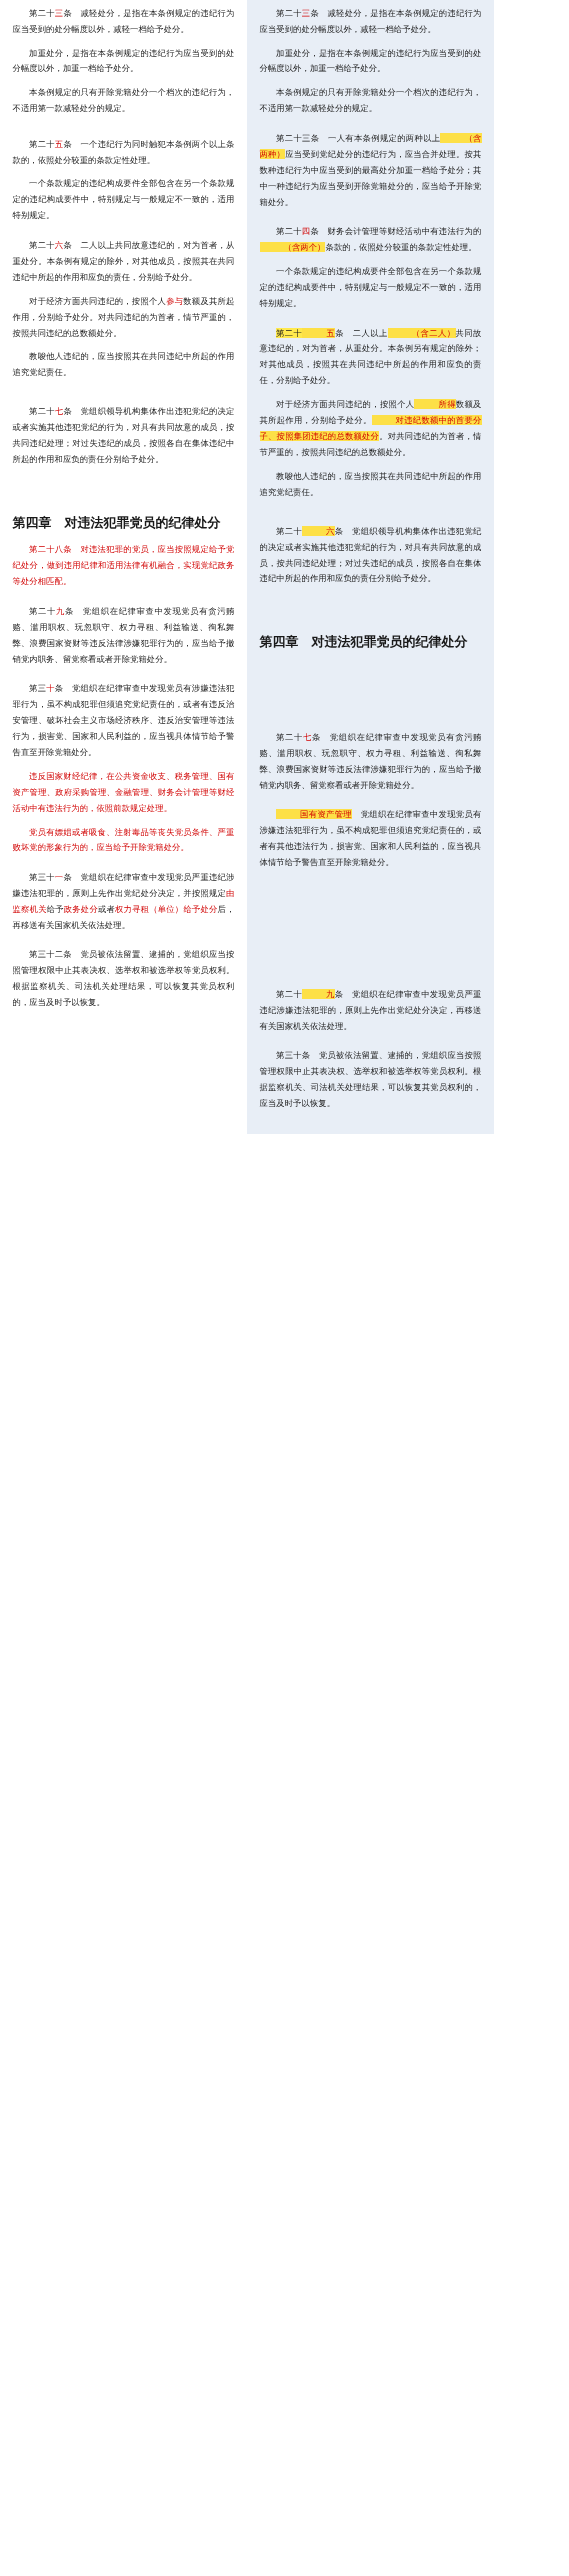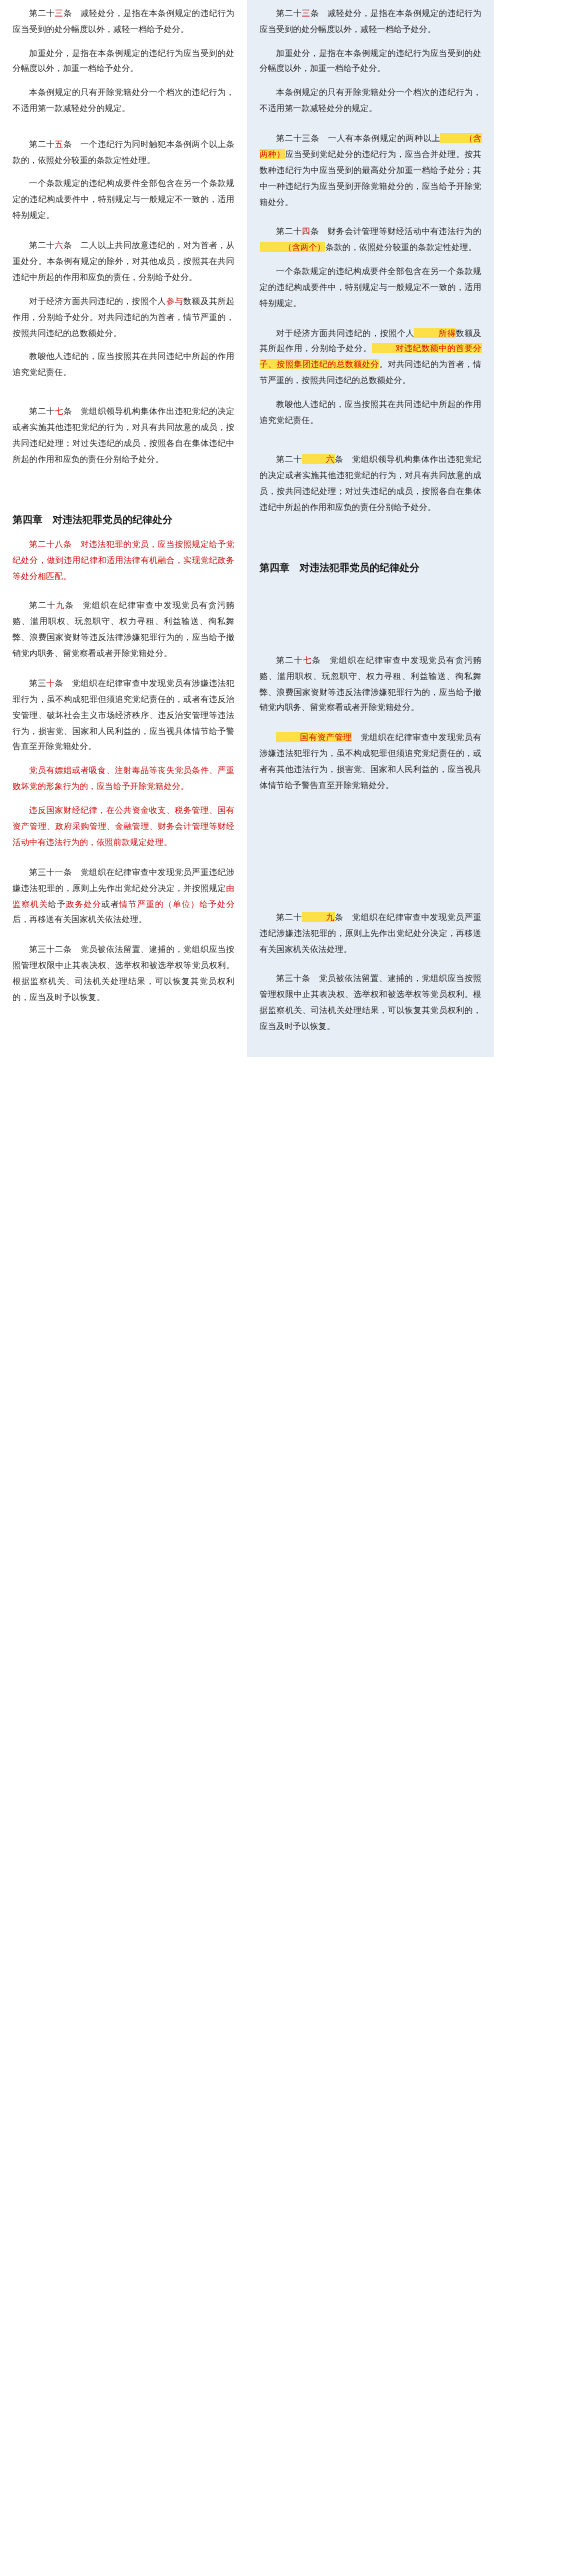--- a/index.html
+++ b/index.html
@@ -45,21 +45,21 @@
   }
   .hl {
     background: #ffe94d;
   }
   .hl-red {
     background: #fde047;
     color: #d10000;
     padding-left: 24px;
   }
   .chapter {
-    font-size: 10px;
+    font-size: 13px;
     font-weight: bold;
     color: #1a1a1a;
     margin: 9px 0 8px 0;
     line-height: 1.8;
   }
   .spacer-sm { height: 5.7px; }
   .spacer-md { height: 15px; }
   .spacer-lg { height: 26px; }
   .spacer-xl { height: 40px; }
   .spacer-xxl { height: 68px; }
@@ -82,37 +82,38 @@
       <div class="para indent"><span>教唆他人违纪的，应当按照其在共同违纪中所起的作用追究党纪责任。</span></div>
       <div class="spacer-md"></div>
       <div class="para indent"><span>第二十</span><span class="red">七</span><span>条　党组织领导机构集体作出违犯党纪的决定或者实施其他违犯党纪的行为，对具有共同故意的成员，按共同违纪处理；对过失违纪的成员，按照各自在集体违纪中所起的作用和应负的责任分别给予处分。</span></div>
       <div class="spacer-lg"></div>
       <div class="chapter"><span>第四章　对违法犯罪党员的纪律处分</span></div>
       <div class="para indent red"><span>第二十八条　对违法犯罪的党员，应当按照规定给予党纪处分，做到违用纪律和适用法律有机融合，实现党纪政务等处分相匹配。</span></div>
       <div class="spacer-sm"></div>
       <div class="para indent"><span>第二十</span><span class="red">九</span><span>条　党组织在纪律审查中发现党员有贪污贿赂、滥用职权、玩忽职守、权力寻租、利益输送、徇私舞弊、浪费国家资财等违反法律涉嫌犯罪行为的，应当给予撤销党内职务、留党察看或者开除党籍处分。</span></div>
       <div class="spacer-sm"></div>
       <div class="para indent"><span>第三</span><span class="red">十</span><span>条　党组织在纪律审查中发现党员有涉嫌违法犯罪行为，虽不构成犯罪但须追究党纪责任的，或者有违反治安管理、破坏社会主义市场经济秩序、违反治安管理等违法行为，损害党、国家和人民利益的，应当视具体情节给予警告直至开除党籍处分。</span></div>
+      <div class="para indent red"><span>违反国家财经纪律，在公共资金收支、税务管理、国有资产管理、政府采购管理、金融管理、财务会计管理等财经活动中有违法行为的，依照前款规定处理。</span></div>
       <div class="para indent red"><span>党员有嫖娼或者吸食、注射毒品等丧失党员条件、严重败坏党的形象行为的，应当给予开除党籍处分。</span></div>
-      <div class="para indent red"><span>违反国家财经纪律，在公共资金收支、税务管理、国有资产管理、政府采购管理、金融管理、财务会计管理等财经活动中有违法行为的，依照前款规定处理。</span></div>
       <div class="spacer-sm"></div>
-      <div class="para indent"><span>第三十</span><span class="red">一</span><span>条　党组织在纪律审查中发现党员严重违纪涉嫌违法犯罪的，原则上先作出党纪处分决定，并按照规定</span><span class="red">由监察机关</span><span>给予</span><span class="red">政务处分</span><span>或者</span><span class="red">情节严重的（单位）给予处分</span><span>后，再移送有关国家机关依法处理。</span></div>
+      <div class="para indent"><span>第三十</span><span class="red">一</span><span>条　党组织在纪律审查中发现党员严重违纪涉嫌违法犯罪的，原则上先作出党纪处分决定，并按照规定</span><span class="red">由监察机关</span><span>给予</span><span class="red">政务处分</span><span>或者</span><span class="red">权力寻租（单位）给予处分</span><span>后，再移送有关国家机关依法处理。</span></div>
       <div class="spacer-sm"></div>
       <div class="para indent"><span>第三十二条　党员被依法留置、逮捕的，党组织应当按照管理权限中止其表决权、选举权和被选举权等党员权利。根据监察机关、司法机关处理结果，可以恢复其党员权利的，应当及时予以恢复。</span></div>
     </div>
   <div class="col col-right" id="col-right">
       <div class="para indent"><span>第二十</span><span class="red">三</span><span>条　减轻处分，是指在本条例规定的违纪行为应当受到的处分幅度以外，减轻一档给予处分。</span></div>
       <div class="para indent"><span>加重处分，是指在本条例规定的违纪行为应当受到的处分幅度以外，加重一档给予处分。</span></div>
       <div class="para indent"><span>本条例规定的只有开除党籍处分一个档次的违纪行为，不适用第一款减轻处分的规定。</span></div>
       <div class="spacer-sm"></div>
       <div class="para indent"><span>第二十三条　一人有本条例规定的两种以上</span><span class="hl-red">（含两种）</span><span>应当受到党纪处分的违纪行为，应当合并处理。按其数种违纪行为中应当受到的最高处分加重一档给予处分；其中一种违纪行为应当受到开除党籍处分的，应当给予开除党籍处分。</span></div>
       <div class="spacer-sm"></div>
       <div class="para indent"><span>第二十</span><span class="red">四</span><span>条　财务会计管理等财经活动中有违法行为的</span><span class="hl-red">（含两个）</span><span>条款的，依照处分较重的条款定性处理。</span></div>
       <div class="para indent"><span>一个条款规定的违纪构成要件全部包含在另一个条款规定的违纪构成要件中，特别规定与一般规定不一致的，适用特别规定。</span></div>
       <div class="spacer-sm"></div>
+      <div class="para indent"><span class="hl">第二十</span><span class="hl-red">五</span><span>条　二人以上</span><span class="hl-red">（含二人）</span><span>共同故意违纪的，对为首者，从重处分。本条例另有规定的除外；对其他成员，按照其在共同违纪中所起的作用和应负的责任，分别给予处分。</span></div>
       <div class="para indent"><span>对于经济方面共同违纪的，按照个人</span><span class="hl-red">所得</span><span>数额及其所起作用，分别给予处分。</span><span class="hl-red">对违纪数额中的首要分子、按照集团违纪的总数额处分</span><span>。对共同违纪的为首者，情节严重的，按照共同违纪的总数额处分。</span></div>
       <div class="para indent"><span>教唆他人违纪的，应当按照其在共同违纪中所起的作用追究党纪责任。</span></div>
       <div class="spacer-md"></div>
       <div class="para indent"><span>第二十</span><span class="hl-red">六</span><span>条　党组织领导机构集体作出违犯党纪的决定或者实施其他违犯党纪的行为，对具有共同故意的成员，按共同违纪处理；对过失违纪的成员，按照各自在集体违纪中所起的作用和应负的责任分别给予处分。</span></div>
       <div class="spacer-lg"></div>
       <div class="chapter"><span>第四章　对违法犯罪党员的纪律处分</span></div>
       <div class="spacer-xxl"></div>
       <div class="para indent"><span>第二十</span><span class="red">七</span><span>条　党组织在纪律审查中发现党员有贪污贿赂、滥用职权、玩忽职守、权力寻租、利益输送、徇私舞弊、浪费国家资财等违反法律涉嫌犯罪行为的，应当给予撤销党内职务、留党察看或者开除党籍处分。</span></div>
       <div class="spacer-sm"></div>
       <div class="para indent"><span class="hl-red">国有资产管理</span><span>　党组织在纪律审查中发现党员有涉嫌违法犯罪行为，虽不构成犯罪但须追究党纪责任的，或者有其他违法行为，损害党、国家和人民利益的，应当视具体情节给予警告直至开除党籍处分。</span></div>

